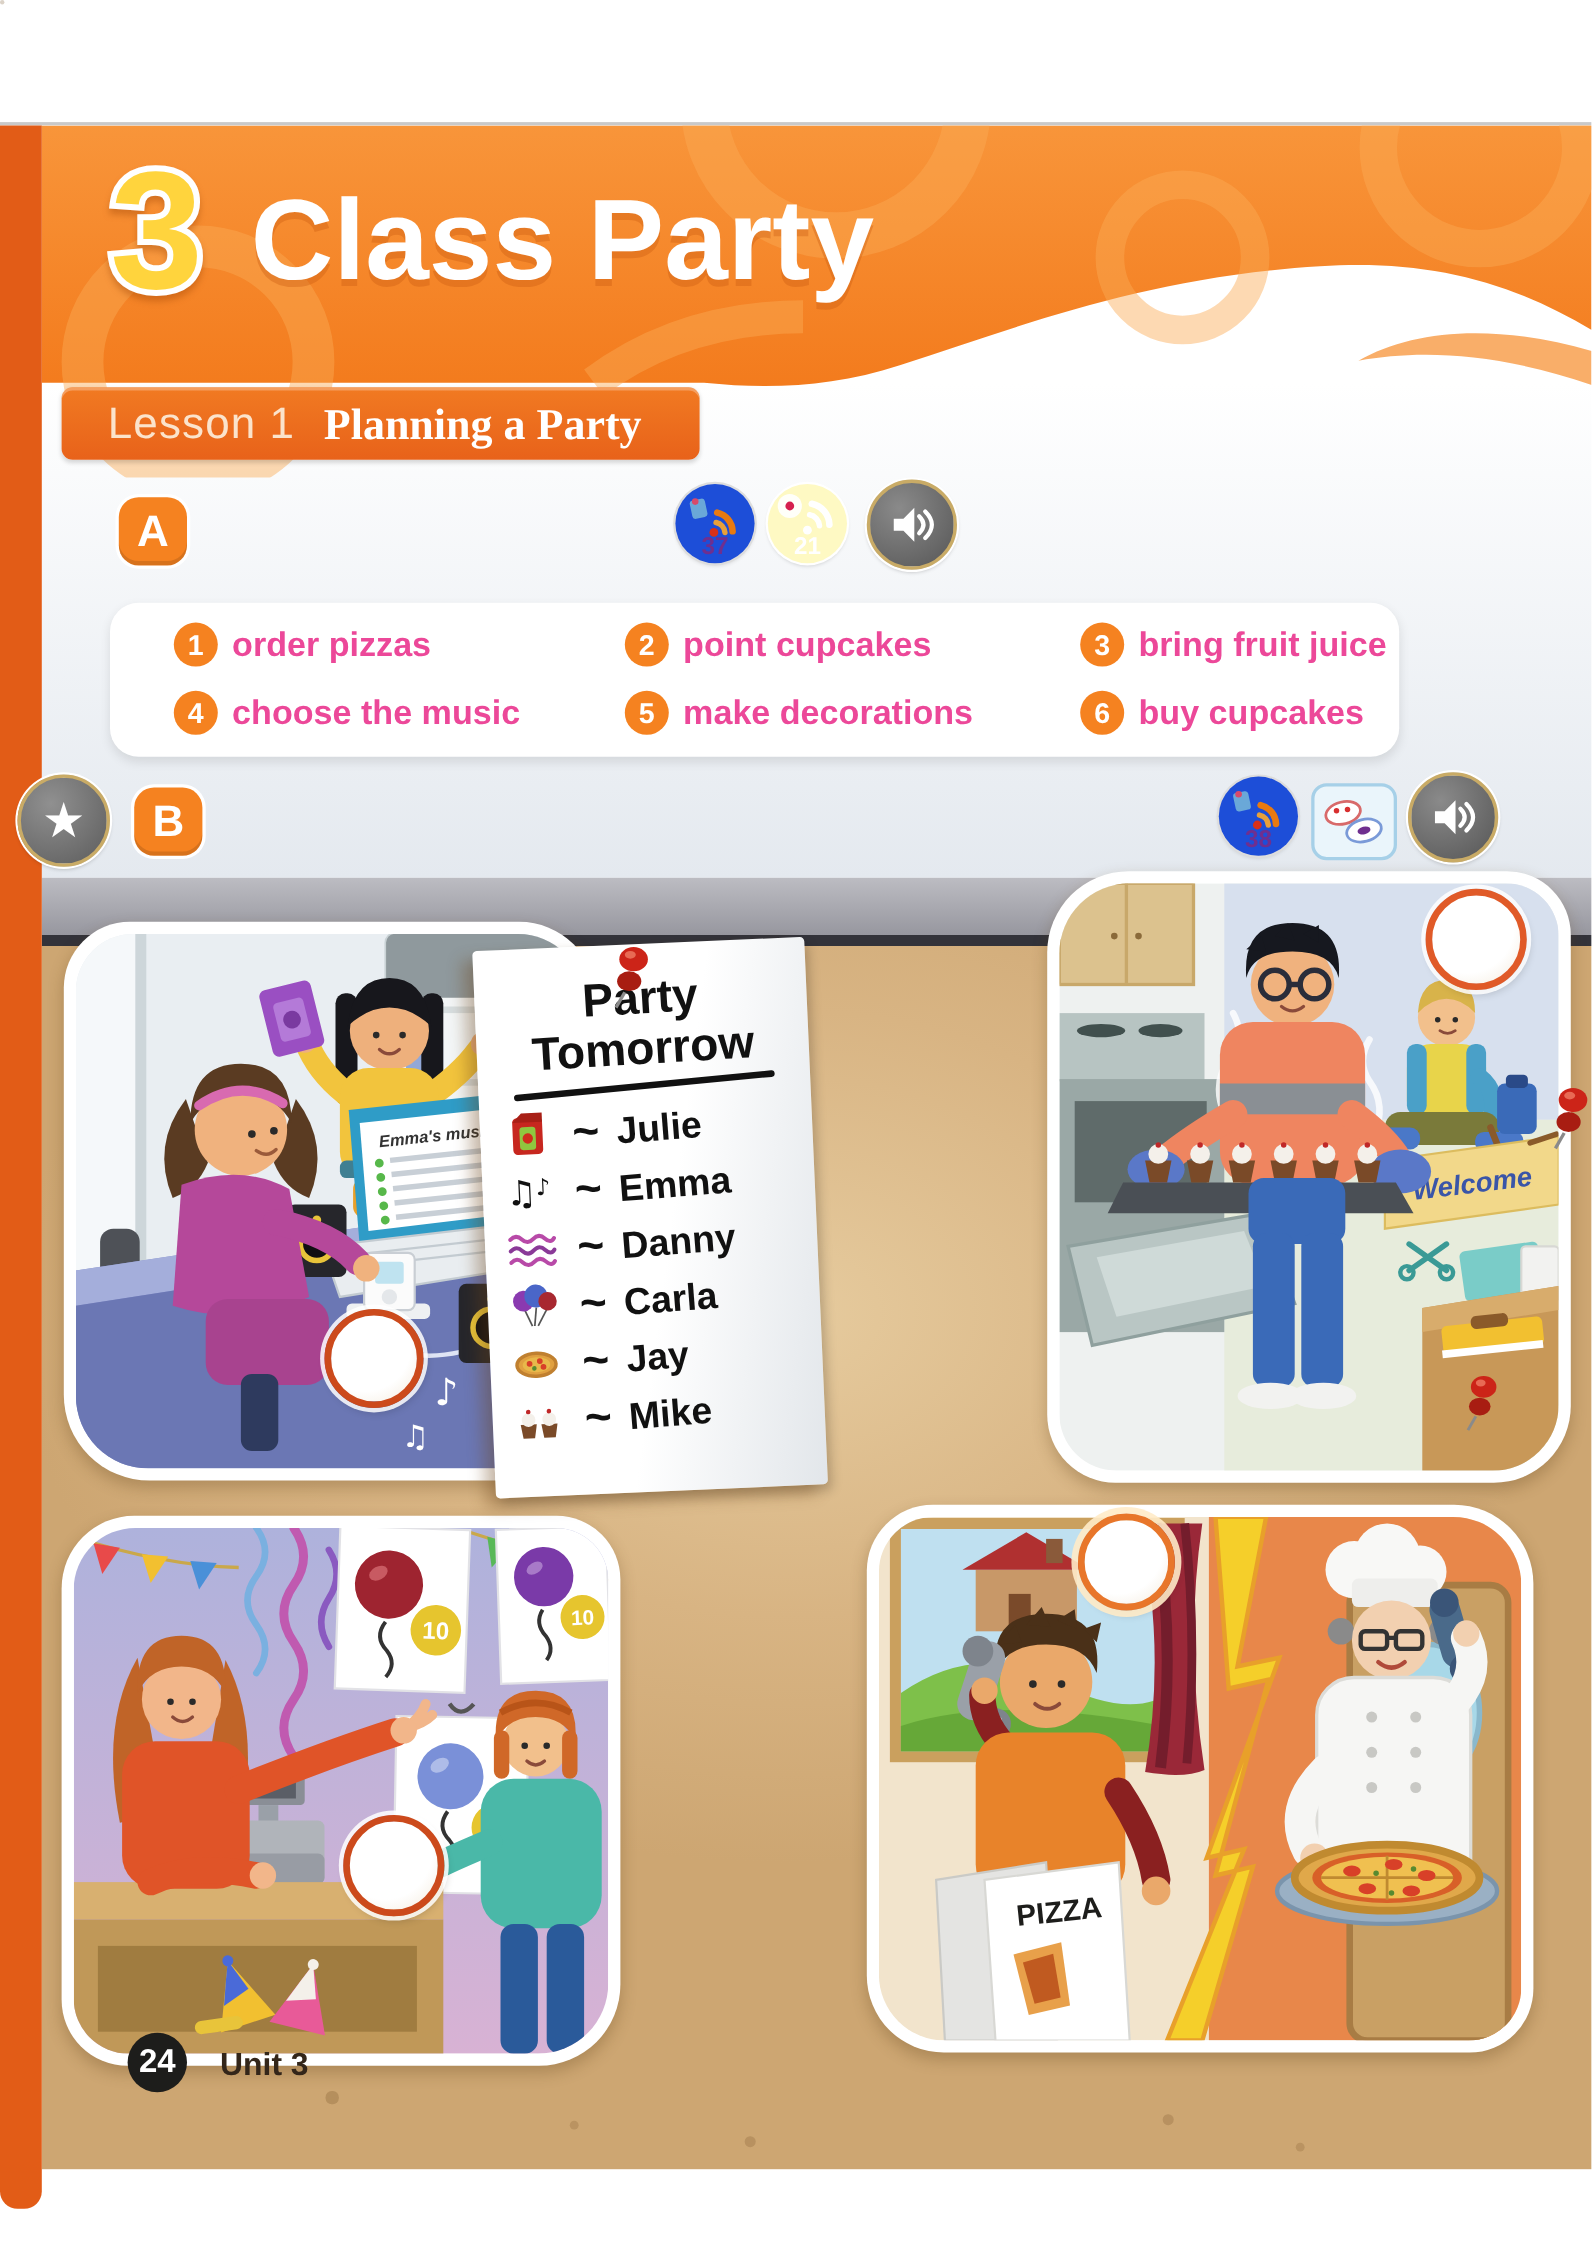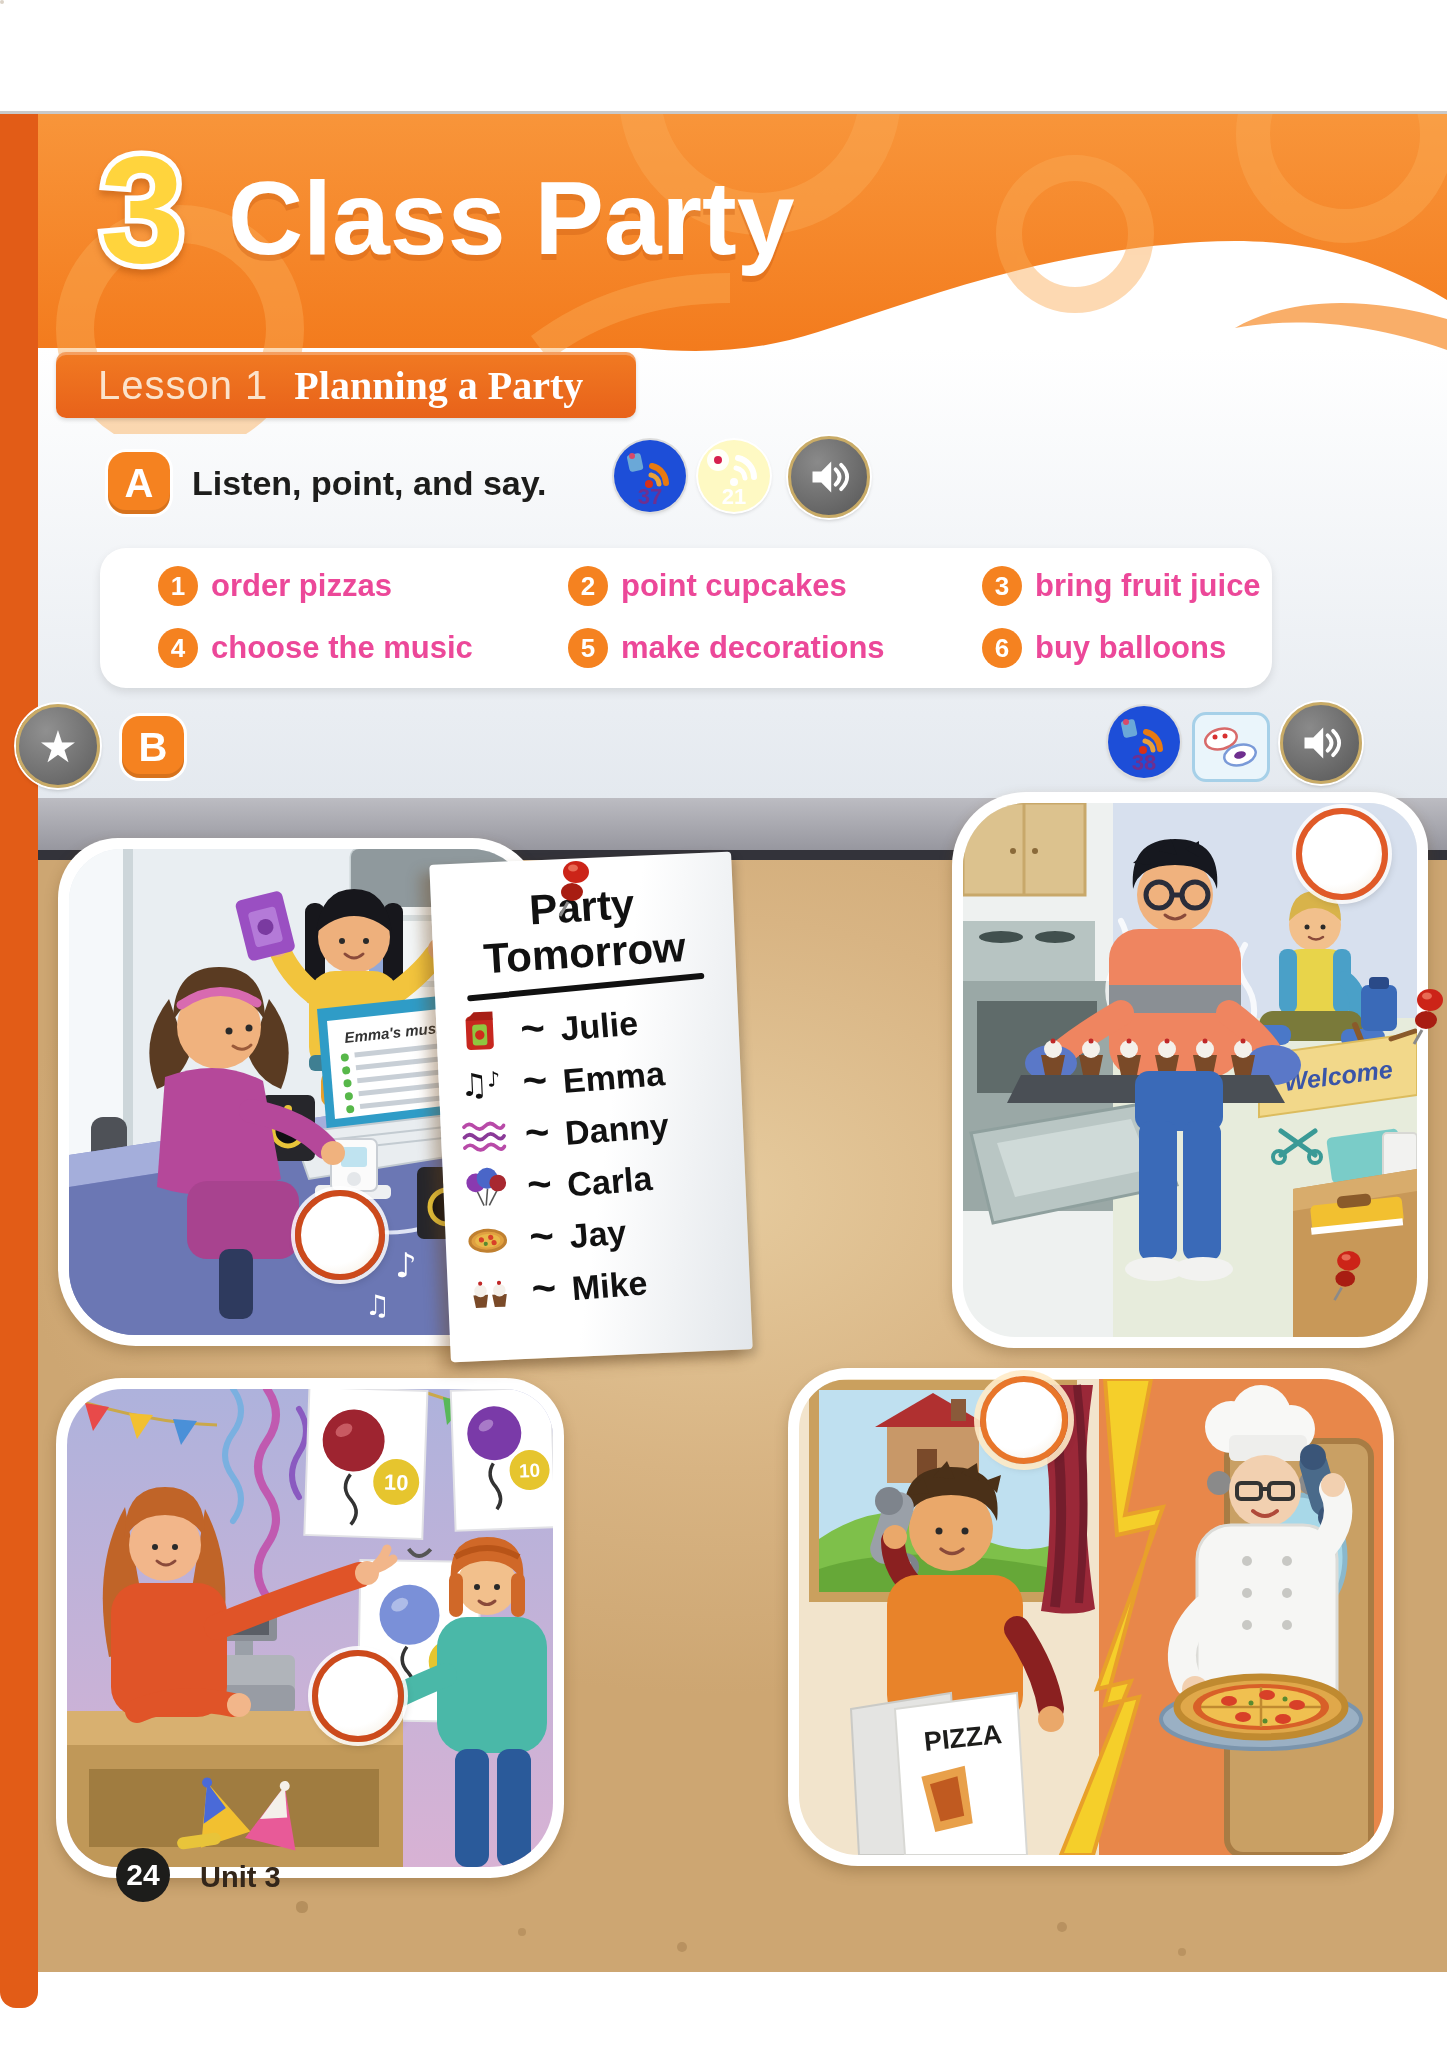--- a/index.html
+++ b/index.html
@@ -116,21 +116,20 @@
   <div class="content-bg"></div>
 
   <div class="lesson-banner">
     <span class="lesson-label">Lesson 1</span>
     <span class="lesson-title">Planning a Party</span>
   </div>
 
   <div class="abadge" style="left:108px;top:452px;">
     <span>A</span>
   </div>
-  <div class="instr" style="left:192px;top:464px;">Listen, point, and say.</div>
 
   <div class="track-badge" style="left:614px;top:440px;">
     <svg viewBox="0 0 72 72">
       <g>
         <rect x="14" y="14" width="14" height="17" rx="3" fill="#6aa8d8" transform="rotate(-12 21 22)"></rect>
         <circle cx="18" cy="16" r="3" fill="#d84a6a"></circle>
         <path d="M38,26 a18,18 0 0 1 14,17" stroke="#e87a10" stroke-width="6" fill="none" stroke-linecap="round"></path>
         <path d="M37,35 a10,10 0 0 1 8,9" stroke="#e8a03a" stroke-width="5" fill="none" stroke-linecap="round"></path>
         <circle cx="35" cy="44" r="4" fill="#d83018"></circle>
       </g>
@@ -175,21 +174,21 @@
     <div class="vitem" style="left:58px;top:80px;">
       <div class="vnum">4</div>
       <div class="vlabel">choose the music</div>
     </div>
     <div class="vitem" style="left:468px;top:80px;">
       <div class="vnum">5</div>
       <div class="vlabel">make decorations</div>
     </div>
     <div class="vitem" style="left:882px;top:80px;">
       <div class="vnum">6</div>
-      <div class="vlabel">buy balloons</div>
+      <div class="vlabel">buy cupcakes</div>
     </div>
   </div>
 
   <div class="star-btn">
     <span>★</span>
   </div>
   <div class="abadge" style="left:122px;top:716px;">
     <span>B</span>
   </div>
 

